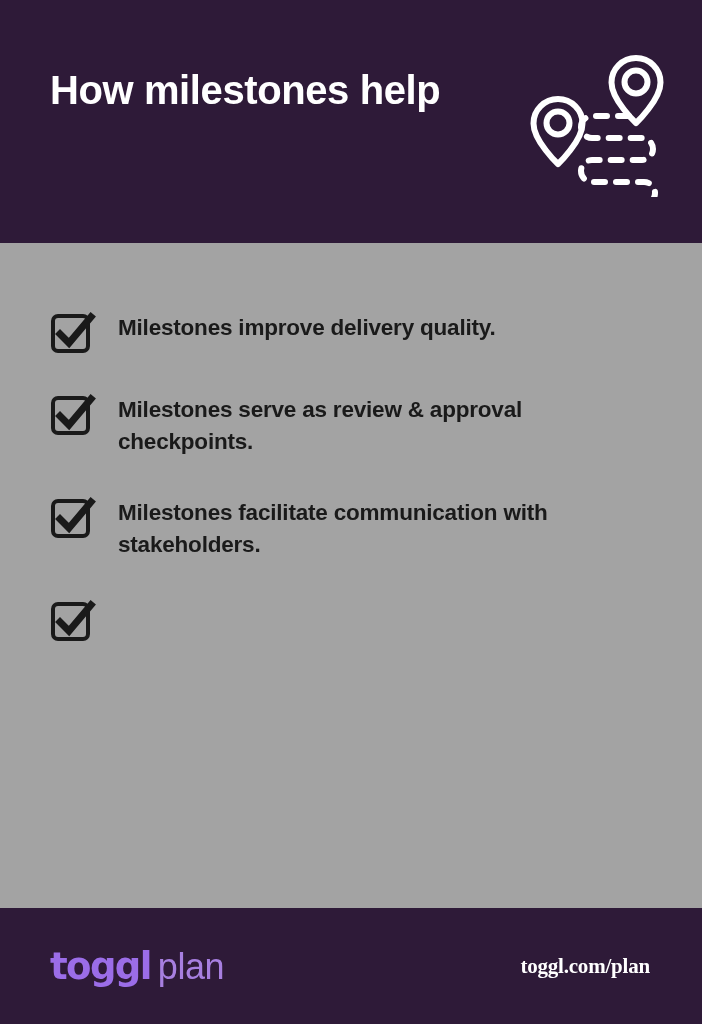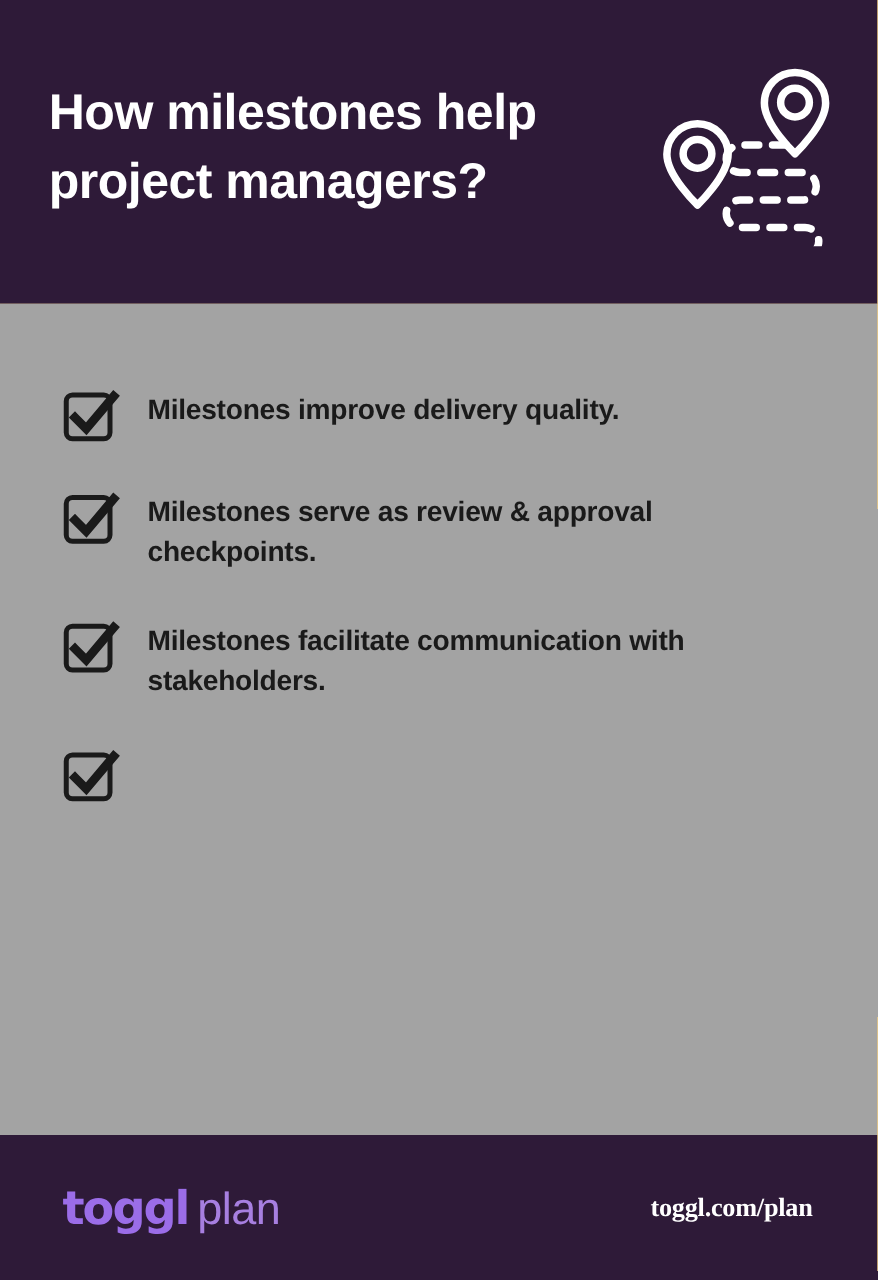--- a/index.html
+++ b/index.html
@@ -24,21 +24,21 @@
   
   .header {
     position:relative;
     height:243px;
     background:#2E1A38;
     flex:0 0 243px;
   }
 
   .header-title {
     position:absolute;
-    left:39px;
+    left:50px;
     top:63px;
     width:470px;
     color:#FFFFFF;
     font-family:"Liberation Sans", sans-serif;
     font-size:40px;
     font-weight:bold;
     line-height:1.38;
     letter-spacing:-0.4px;
   }
 
@@ -143,21 +143,20 @@
 </style>
 </head>
 <body>
 
 <div class="poster">
 
   <div class="header">
 
     <div class="header-title">
       <div>How milestones help</div>
-      <div>project managers?</div>
     </div>
 
     <div class="header-icon">
       <svg viewBox="0 0 140 145" xmlns="http://www.w3.org/2000/svg" fill="none" stroke="#FFFFFF" stroke-width="6" stroke-linecap="round" stroke-linejoin="round">
 
         <g>
           <path d="M110 6c-13.5 0-24.5 10.9-24.5 24.4 0 17.5 24.5 40.6 24.5 40.6s24.5-23.1 24.5-40.6C134.5 16.9 123.5 6 110 6z"></path>
           <circle cx="110" cy="30" r="11.5"></circle>
         </g>
 

